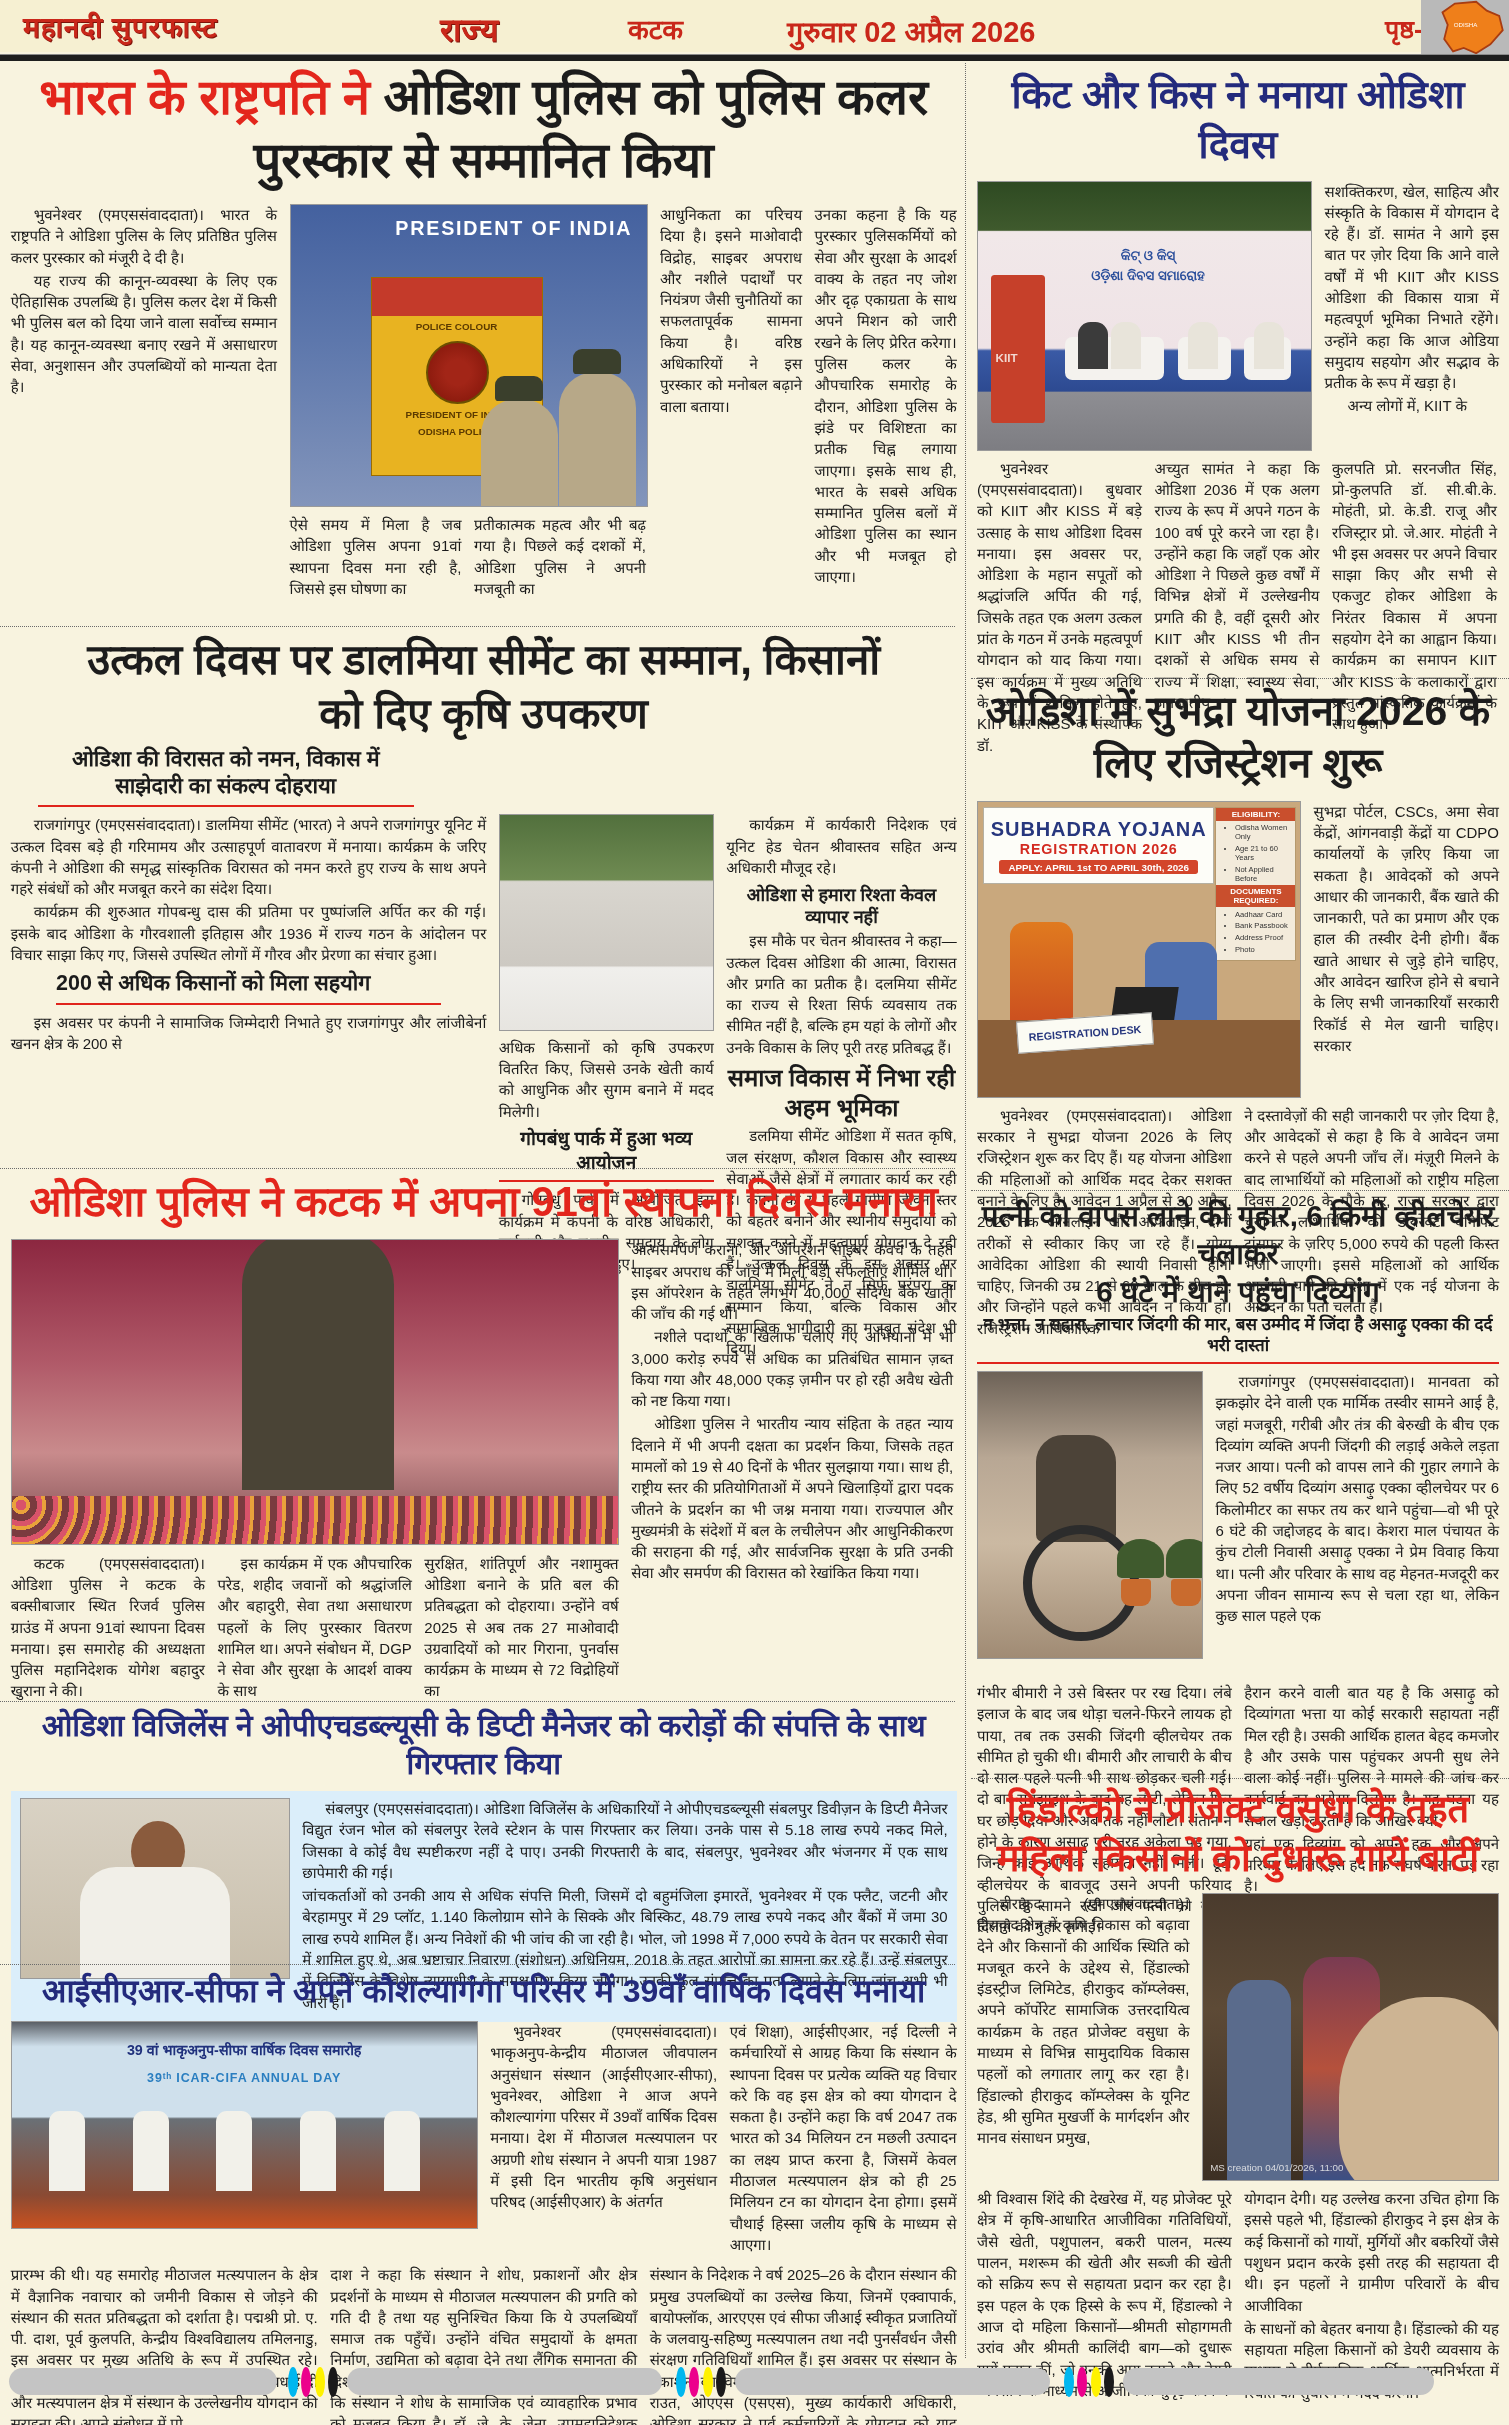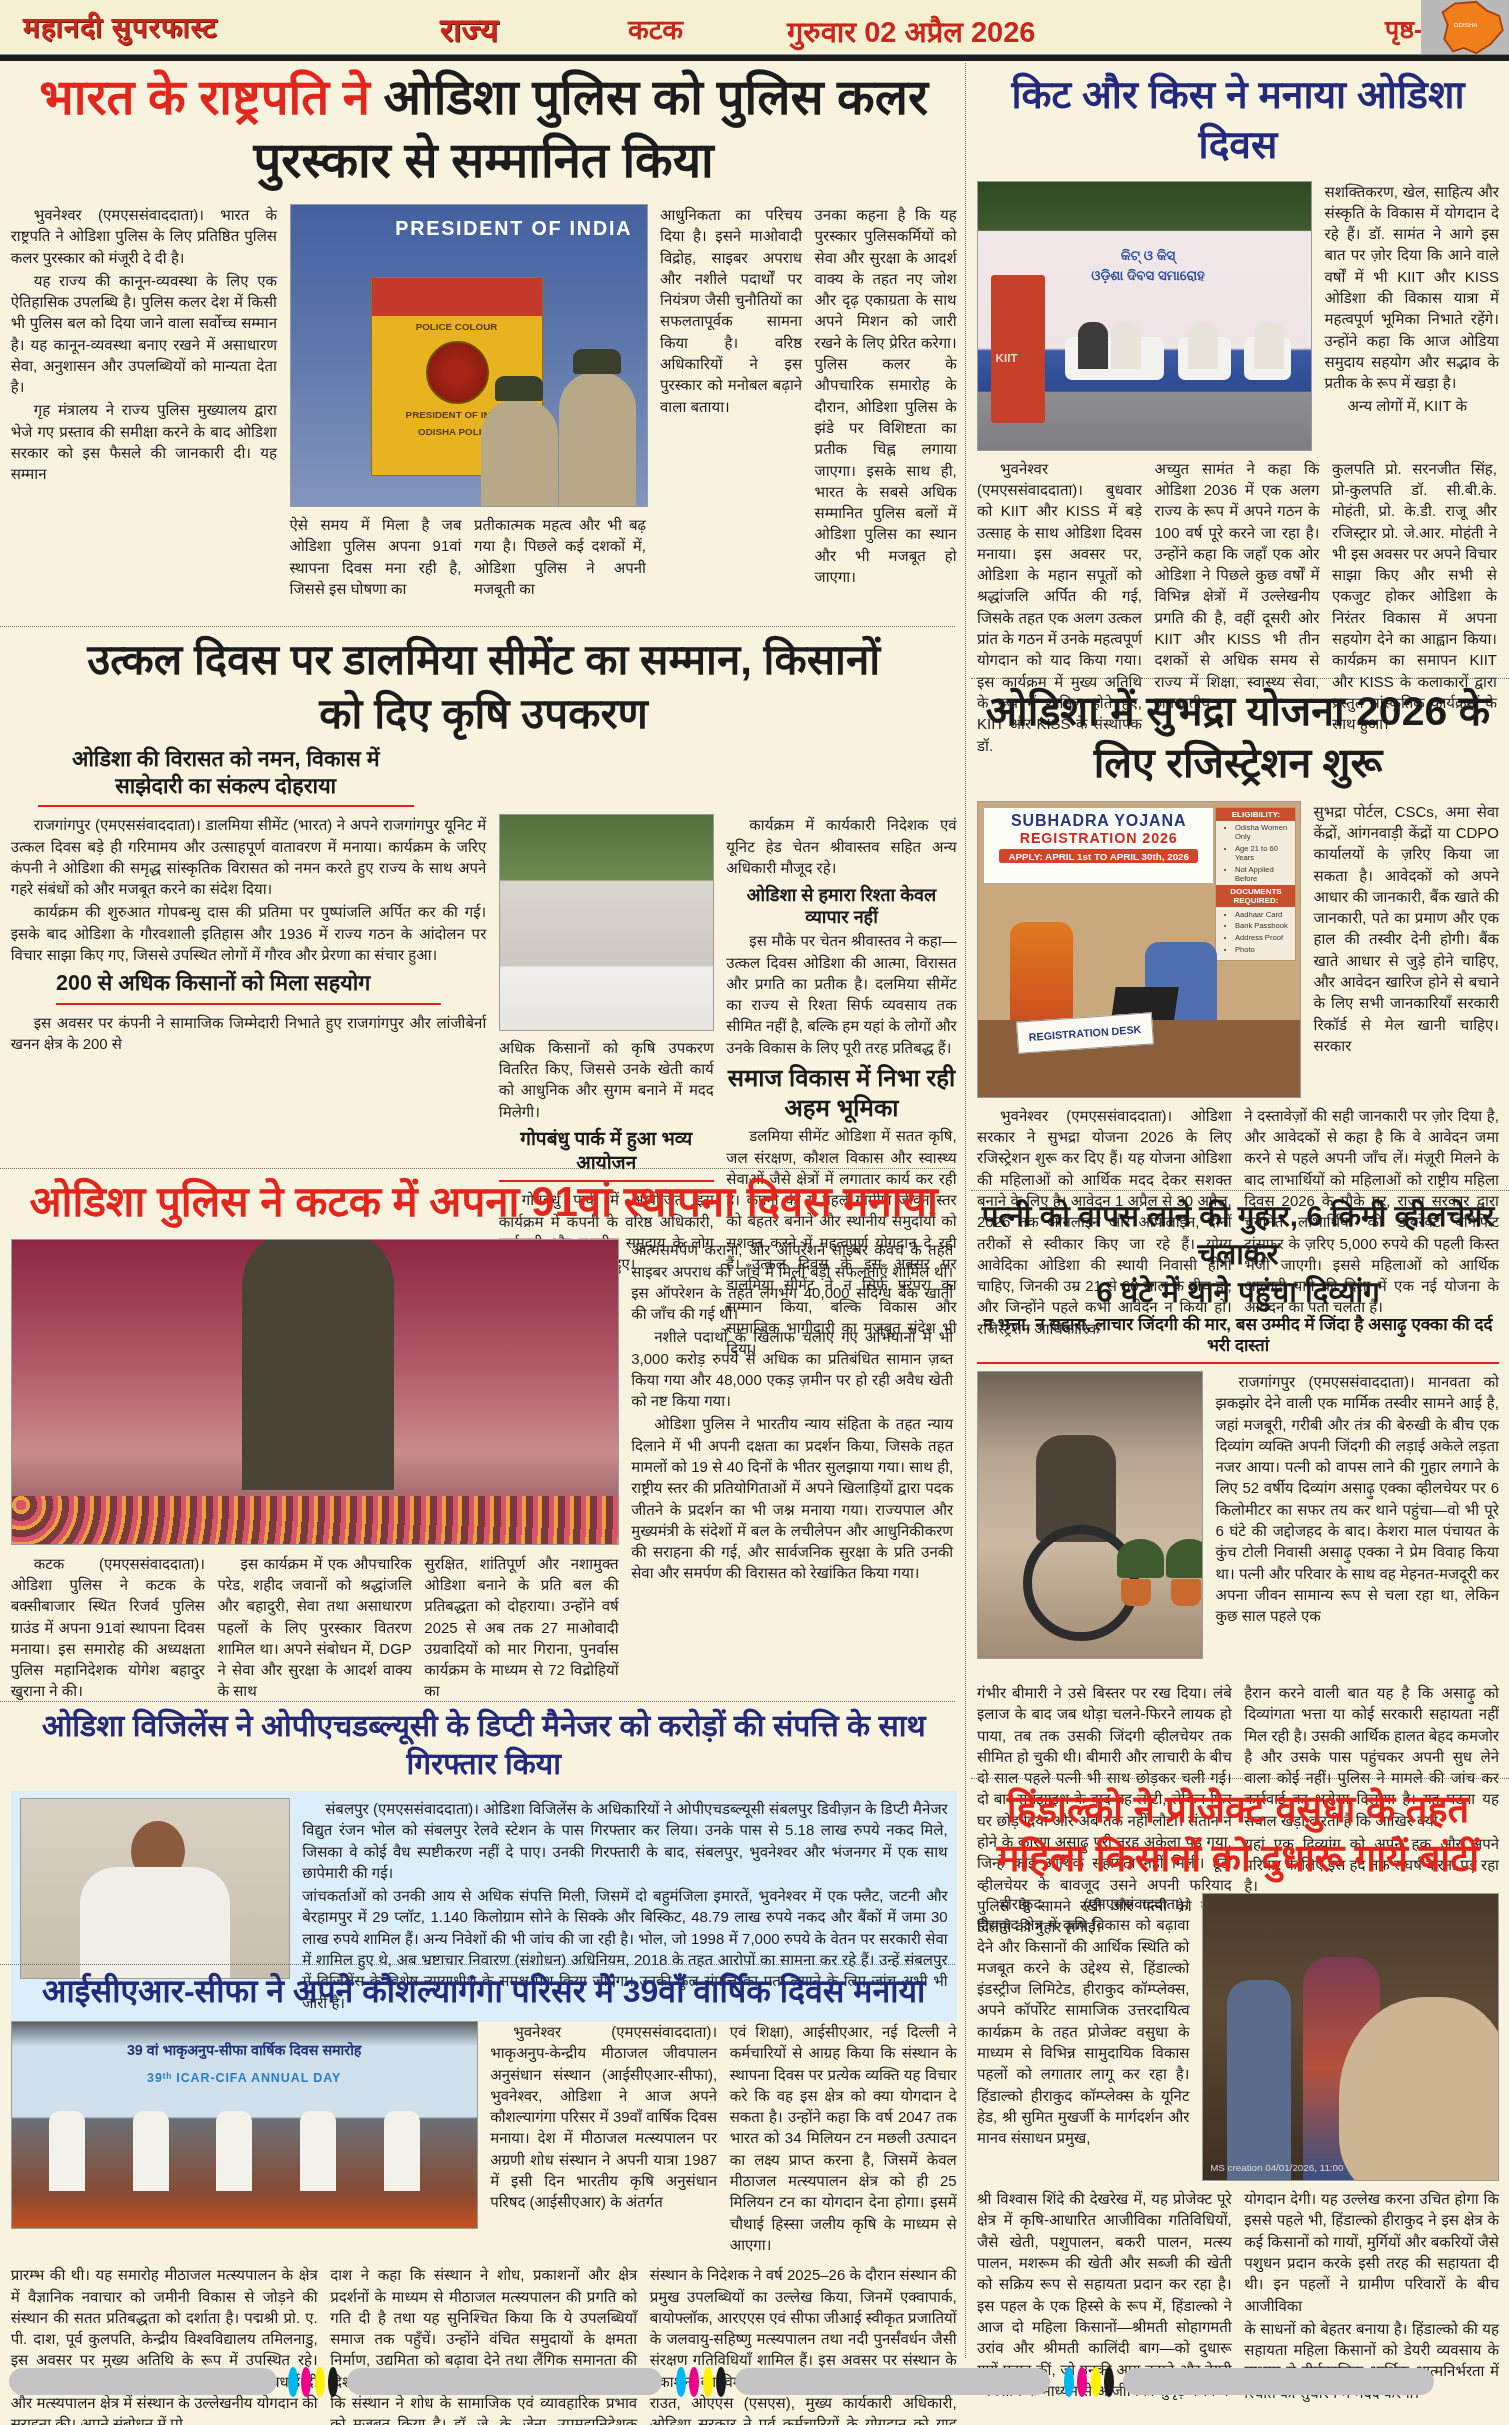--- a/index.html
+++ b/index.html
@@ -42,21 +42,21 @@
   
   .phB{background:linear-gradient(180deg,#2e4a22 0%,#3f5a2d 18%,#f1e8e9 18.5%,#efe3e6 62%,#3a5aa5 63%,#2d4a91 78%,#8e8e93 78.5%,#7d7d82 100%);}
   .phB .bannertxt{position:absolute;top:24%;left:34%;color:#2a4e9b;font-weight:bold;font-size:13.4px;text-align:center;line-height:1.5;}
   .phB .podium{position:absolute;left:4%;bottom:10%;width:16%;height:55%;background:#c6402a;border-radius:3.6px;}
   .phB .podiumtxt{position:absolute;bottom:40%;left:8%;color:#f2d9d2;font-weight:bold;font-size:11.6px;}
   .phB .sofa{position:absolute;bottom:26%;height:16%;background:#f4f2ee;border-radius:7.2px;}
   .phB .fig{position:absolute;bottom:30%;width:30px;height:47px;border-radius:12.5px 12.5px 0 0;}
   
   .phC{background:#c9a87d;}
   .phC .topbanner{position:absolute;top:5.4px;left:5.4px;right:86px;height:75px;background:#fdfdf8;border:0.9px solid #b5b0a2;text-align:center;}
-  .phC .tb1{color:#27377e;font-weight:bold;font-size:16px;margin-top:4px;letter-spacing:0.9px;}
+  .phC .tb1{color:#27377e;font-weight:bold;font-size:20px;margin-top:10px;letter-spacing:0.9px;}
   .phC .tb2{color:#d32a20;font-weight:bold;font-size:14.3px;letter-spacing:0.9px;}
   .phC .tb3{display:inline-block;margin-top:2.7px;background:#d3452b;color:#fff;font-weight:bold;font-size:9.8px;padding:1.8px 9px;border-radius:2.7px;}
   .phC .elig{position:absolute;top:5.4px;right:3.6px;width:79px;bottom:46%;background:#f3ebdb;border:0.9px solid #b5996d;font-size:7.6px;}
   .phC .eligh{background:#c94f2d;color:#fff;font-weight:bold;text-align:center;padding:1.8px 0;font-size:8px;}
   .phC .elig li{margin:2.7px 0 2.7px -21.5px;color:#333;}
   .phC .desk{position:absolute;bottom:0;left:0;right:0;height:26%;background:#8a5f39;}
   .phC .card{position:absolute;bottom:16%;left:12%;width:134px;height:30px;background:#fbfbf3;border:0.9px solid #999;
              transform:rotate(-4deg);color:#27377e;font-weight:bold;font-size:10.7px;text-align:center;line-height:30px;}
   .phC .fig{position:absolute;border-radius:14.3px 14.3px 0 0;}
   
@@ -116,21 +116,20 @@
 
   <div class="art" style="left:10.7px;top:66px;width:946px;">
     <div class="hl" style="font-size:49px;">
       <span class="hl-red">भारत के राष्ट्रपति ने</span>
       <span class="hl-black">ओडिशा पुलिस को पुलिस कलर पुरस्कार से सम्मानित किया</span>
     </div>
     <div class="cols" style="margin-top:12.5px;">
       <div class="bodytxt" style="width:268px;">
         <p>भुवनेश्वर (एमएससंवाददाता)। भारत के राष्ट्रपति ने ओडिशा पुलिस के लिए प्रतिष्ठित पुलिस कलर पुरस्कार को मंजूरी दे दी है।</p>
         <p>यह राज्य की कानून-व्यवस्था के लिए एक ऐतिहासिक उपलब्धि है। पुलिस कलर देश में किसी भी पुलिस बल को दिया जाने वाला सर्वोच्च सम्मान है। यह कानून-व्यवस्था बनाए रखने में असाधारण सेवा, अनुशासन और उपलब्धियों को मान्यता देता है।</p>
-        <p>गृह मंत्रालय ने राज्य पुलिस मुख्यालय द्वारा भेजे गए प्रस्ताव की समीक्षा करने के बाद ओडिशा सरकार को इस फैसले की जानकारी दी। यह सम्मान</p>
       </div>
       <div style="width:358px;">
         <div class="photo phA" style="width:356px;height:301px;">
           <div class="banner">PRESIDENT OF INDIA</div>
           <div class="flag">
             <div class="flagband"></div>
             <div class="flagtxt" style="top:43px;">POLICE COLOUR</div>
             <div class="emblem"></div>
             <div class="flagtxt" style="top:131px;">PRESIDENT OF INDIA</div>
             <div class="flagtxt" style="top:148px;">ODISHA POLICE</div>

